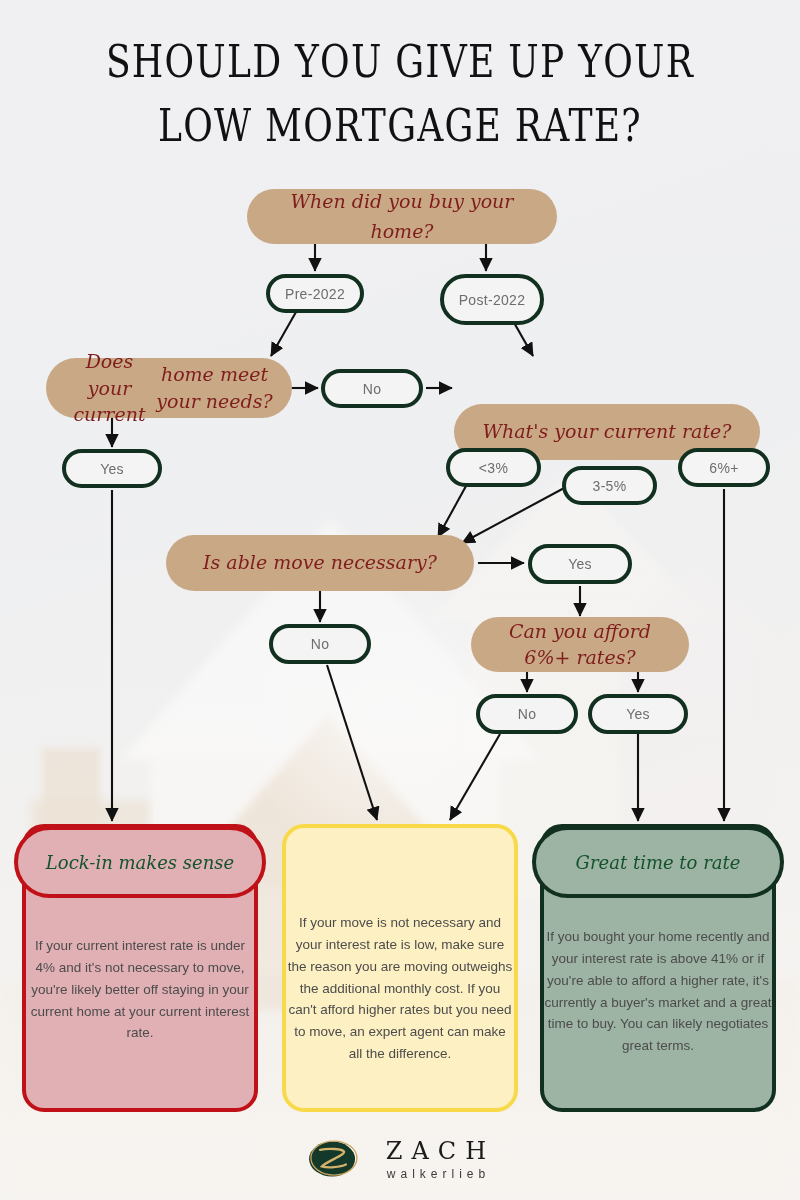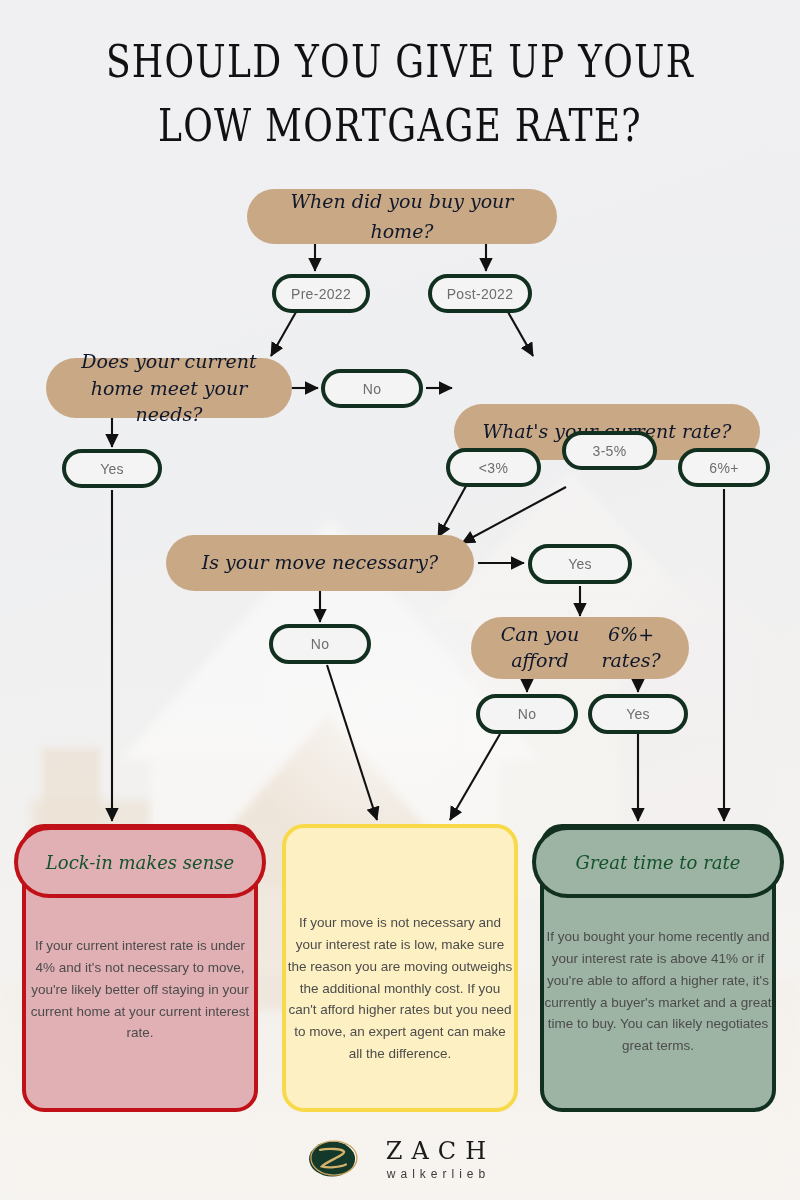--- a/index.html
+++ b/index.html
@@ -118,21 +118,21 @@
     align-items: center;
     justify-content: center;
     text-align: center;
   }
   .q-node {
     background: #c9a886;
     border-radius: 999px;
     font-family: "DejaVu Serif", "Liberation Serif", serif;
     font-style: italic;
     font-size: 19px;
-    color: #0f172a;
+    color: #7f1d1d;
     line-height: 1.55;
     padding: 0 18px;
   }
   .a-node {
     background: #f4f4f5;
     border: 4px solid #12301f;
     border-radius: 999px;
     font-family: "Liberation Sans", sans-serif;
     font-size: 14px;
     color: #6d6d6d;
@@ -263,70 +263,70 @@
       <path d="M500,734 L450,820"></path>
 
       <path d="M638,734 L638,821"></path>
     </g>
   </svg>
 
   <div class="node q-node" style="left:247px; top:189px; width:310px; height:55px;">
     <span>When did you buy your home?</span>
   </div>
 
-  <div class="node a-node" style="left:272px; top:274px; width:98px; height:39px;">
+  <div class="node a-node" style="left:266px; top:274px; width:98px; height:39px;">
     <span>Pre-2022</span>
   </div>
 
-  <div class="node a-node" style="left:428px; top:274px; width:104px; height:39px;">
+  <div class="node a-node" style="left:440px; top:274px; width:104px; height:51px;">
     <span>Post-2022</span>
   </div>
 
-  <div class="node q-node" style="left:46px; top:358px; width:246px; height:60px; flex-direction:column; line-height:1.4;">
+  <div class="node q-node" style="left:46px; top:358px; width:246px; height:60px; line-height:1.4;">
     <span>Does your current</span>
     <span>home meet your needs?</span>
   </div>
 
   <div class="node a-node" style="left:321px; top:369px; width:102px; height:39px;">
     <span>No</span>
   </div>
 
   <div class="node q-node" style="left:454px; top:360px; width:306px; height:56px;margin-top:44px;">
     <span>What's your current rate?</span>
   </div>
 
   <div class="node a-node" style="left:62px; top:449px; width:100px; height:39px;">
     <span>Yes</span>
   </div>
 
   <div class="node a-node" style="left:446px; top:448px; width:95px; height:39px;">
     <span>&lt;3%</span>
   </div>
 
-  <div class="node a-node" style="left:562px; top:431px; width:95px; height:39px;">
+  <div class="node a-node" style="left:562px; top:466px; width:95px; height:39px;">
     <span>3-5%</span>
   </div>
 
   <div class="node a-node" style="left:678px; top:448px; width:92px; height:39px;">
     <span>6%+</span>
   </div>
 
   <div class="node q-node" style="left:166px; top:535px; width:308px; height:56px;">
-    <span>Is your move necessary?</span>
+    <span>Is able move necessary?</span>
   </div>
 
   <div class="node a-node" style="left:528px; top:544px; width:104px; height:40px;">
     <span>Yes</span>
   </div>
 
   <div class="node a-node" style="left:269px; top:624px; width:102px; height:40px;">
     <span>No</span>
   </div>
 
-  <div class="node q-node" style="left:471px; top:617px; width:218px; height:62px; flex-direction:row; line-height:1.35;">
+  <div class="node q-node" style="left:471px; top:617px; width:218px; height:55px; flex-direction:column; line-height:1.35;">
     <span>Can you afford</span>
     <span>6%+ rates?</span>
   </div>
 
   <div class="node a-node" style="left:476px; top:694px; width:102px; height:40px;">
     <span>No</span>
   </div>
 
   <div class="node a-node" style="left:588px; top:694px; width:100px; height:40px;">
     <span>Yes</span>

